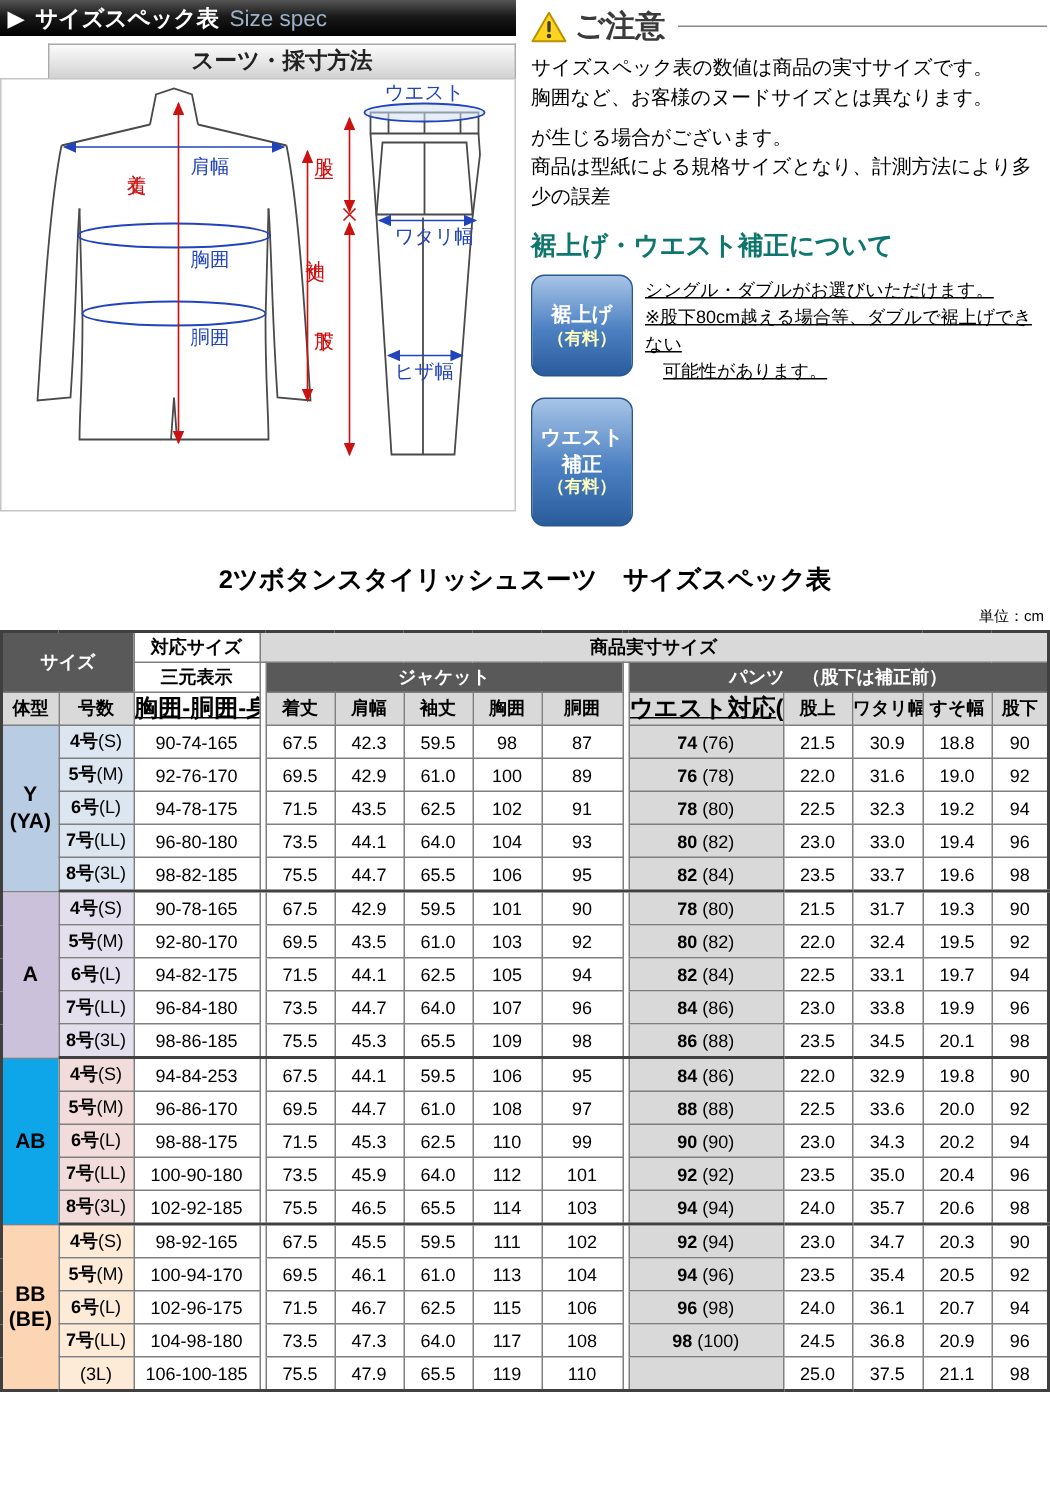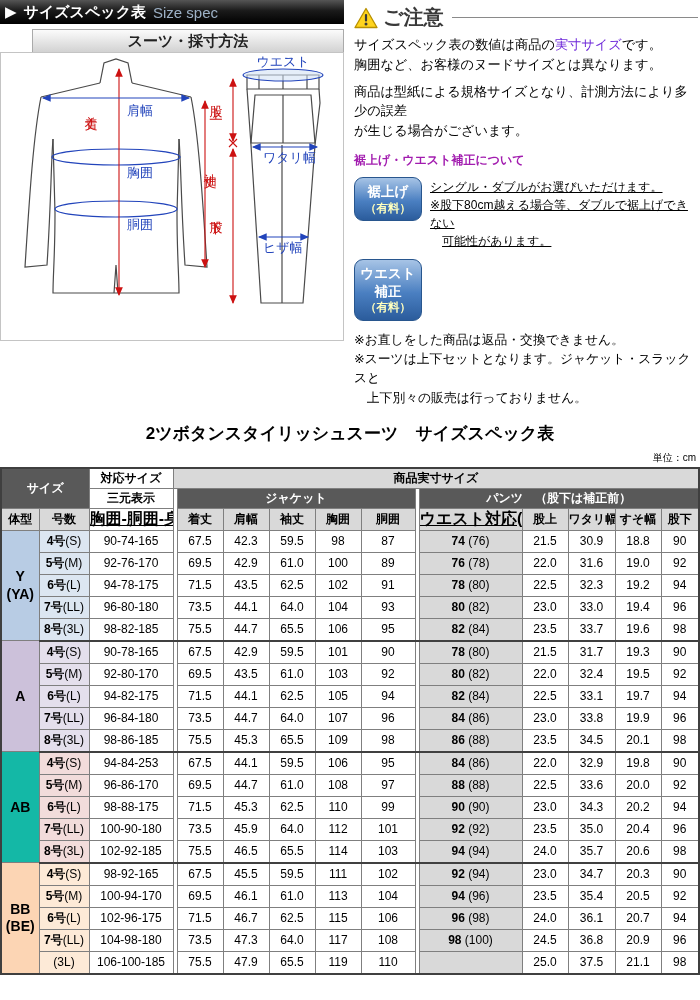--- a/index.html
+++ b/index.html
@@ -14,26 +14,26 @@
   .gray-bar{height:22px;background:linear-gradient(#fbfbfb,#d2d2d2);border:1px solid #aaa;border-bottom:none;
     text-align:center;font-family:"Liberation Serif","DejaVu Serif",serif;font-weight:bold;font-size:15px;color:#222;line-height:22px;margin-left:32px;}
   .diagram-box{border:1px solid #c4c4c4;background:#fff;height:287px;}
 
   .notice-head{display:flex;align-items:center;gap:5px;margin:2px 0 4px;}
   .notice-title{font-family:"Liberation Serif","DejaVu Serif",serif;font-weight:bold;font-size:20px;color:#3a3a3a;}
   .head-rule{flex:1;border-top:1px solid #8a8a8a;margin-left:4px;}
   .n-line{font-size:13.2px;line-height:1.5;}
   .n-line.small{font-size:11.6px;}
   .n-gap{height:7px;}
-  .em-red{color:#6d28d9;}
-  .section-title{font-family:"Liberation Serif","DejaVu Serif",serif;font-weight:bold;font-size:12px;color:#a21caf;margin:11px 0 8px;}
+  .em-red{color:#000000;}
+  .section-title{font-family:"Liberation Serif","DejaVu Serif",serif;font-weight:bold;font-size:17px;color:#0f766e;margin:11px 0 8px;}
   .badge-row{display:flex;gap:8px;margin-bottom:9px;}
   .badge{flex:0 0 64px;border-radius:9px;border:1px solid #28568e;align-self:flex-start;
     background:linear-gradient(180deg,#a7c4e6 0%,#4a7fc1 55%,#2b5c9c 100%);
-    color:#fff;font-weight:bold;text-align:center;font-size:13.5px;line-height:1.3;padding:5px 1px;}
+    color:#fff;font-weight:bold;text-align:center;font-size:13.5px;line-height:1.3;padding:17px 1px;}
   .badge .fee{color:#ffffbe;font-size:11.5px;}
   .badge-text{flex:1;font-size:12px;line-height:1.5;padding-top:1px;text-decoration:underline;}
   .indent{padding-left:1em;}
   .notes{font-size:12.8px;line-height:1.5;margin-top:8px;}
 
   .tbl-title{text-align:center;font-size:17px;font-weight:bold;margin:15px 0 0;}
   .unit{text-align:right;font-size:10px;padding:6px 4px 2px 0;}
   table{border-collapse:collapse;table-layout:fixed;width:698px;margin:0 auto;font-size:12px;border:2px solid #3f3f3f;}
   th,td{border-right:1px solid #7f7f7f;border-bottom:1px solid #7f7f7f;text-align:center;
     padding:0;height:21px;overflow:hidden;white-space:nowrap;}
@@ -134,22 +134,22 @@
         <path d="M12,1.5 L23,20.5 L1,20.5 z" fill="#ffd41e" stroke="#b89000" stroke-width="1.3" stroke-linejoin="round"></path>
         <rect x="10.9" y="7" width="2.2" height="7.5" rx="1" fill="#3a3a3a"></rect>
         <circle cx="12" cy="17" r="1.5" fill="#3a3a3a"></circle>
       </svg>
       <span class="notice-title">ご注意</span>
       <span class="head-rule"></span>
     </div>
     <div class="n-line"><span>サイズスペック表の数値は商品の</span><span class="em-red">実寸サイズ</span><span>です。</span></div>
     <div class="n-line">胸囲など、お客様のヌードサイズとは異なります。</div>
     <div class="n-gap"></div>
+    <div class="n-line">が生じる場合がございます。</div>
     <div class="n-line">商品は型紙による規格サイズとなり、計測方法により多少の誤差</div>
-    <div class="n-line">が生じる場合がございます。</div>
 
     <div class="section-title">裾上げ・ウエスト補正について</div>
 
     <div class="badge-row">
       <div class="badge">
         <div>裾上げ</div>
         <div class="fee">（有料）</div>
       </div>
       <div class="badge-text">
         <div>シングル・ダブルがお選びいただけます。</div>
@@ -159,25 +159,20 @@
     </div>
 
     <div class="badge-row">
       <div class="badge">
         <div>ウエスト</div>
         <div>補正</div>
         <div class="fee">（有料）</div>
       </div>
     </div>
 
-    <div class="notes">
-      <div>※お直しをした商品は返品・交換できません。</div>
-      <div>※スーツは上下セットとなります。ジャケット・スラックスと</div>
-      <div class="indent">上下別々の販売は行っておりません。</div>
-    </div>
   </div>
 </div>
 
 <div class="tbl-title">2ツボタンスタイリッシュスーツ　サイズスペック表</div>
 <div class="unit">単位：cm</div>
 
 <table>
   <colgroup>
     <col style="width:38px">
       <col style="width:50px">
@@ -383,21 +378,21 @@
         <td>109</td>
         <td>98</td>
         <td class="sep"></td>
         <td class="wcol"><span class="wmain">86</span><span class="wref"> (88)</span></td>
         <td>23.5</td>
         <td>34.5</td>
         <td>20.1</td>
         <td>98</td>
       </tr>
       <tr>
-        <td class="btype" rowspan="5" style="background: #14b8a6;">AB</td>
+        <td class="btype" rowspan="5" style="background: #0ea5e9;">AB</td>
         <td class="szc" style="background: rgb(242, 220, 219);"><span class="no">4号</span>(S)</td>
         <td>94-84-253</td>
         <td class="sep"></td>
         <td>67.5</td>
         <td>44.1</td>
         <td>59.5</td>
         <td>106</td>
         <td>95</td>
         <td class="sep"></td>
         <td class="wcol"><span class="wmain">84</span><span class="wref"> (86)</span></td>

